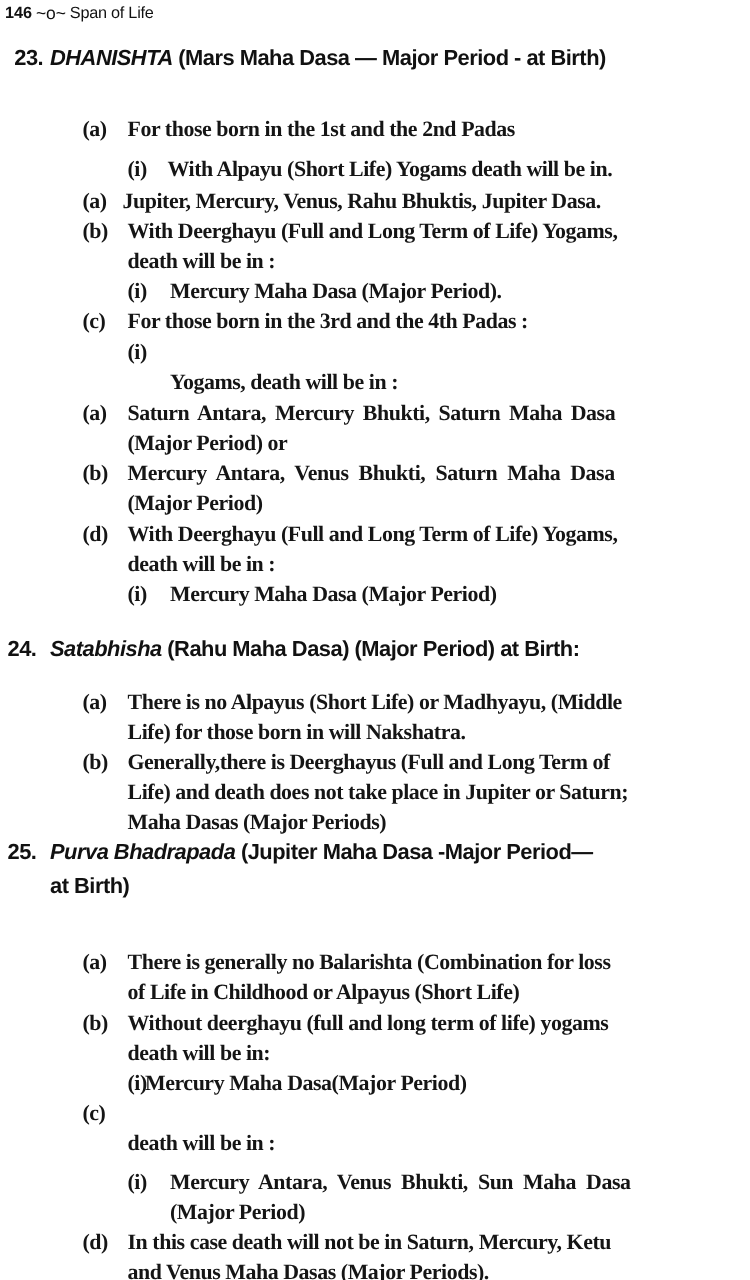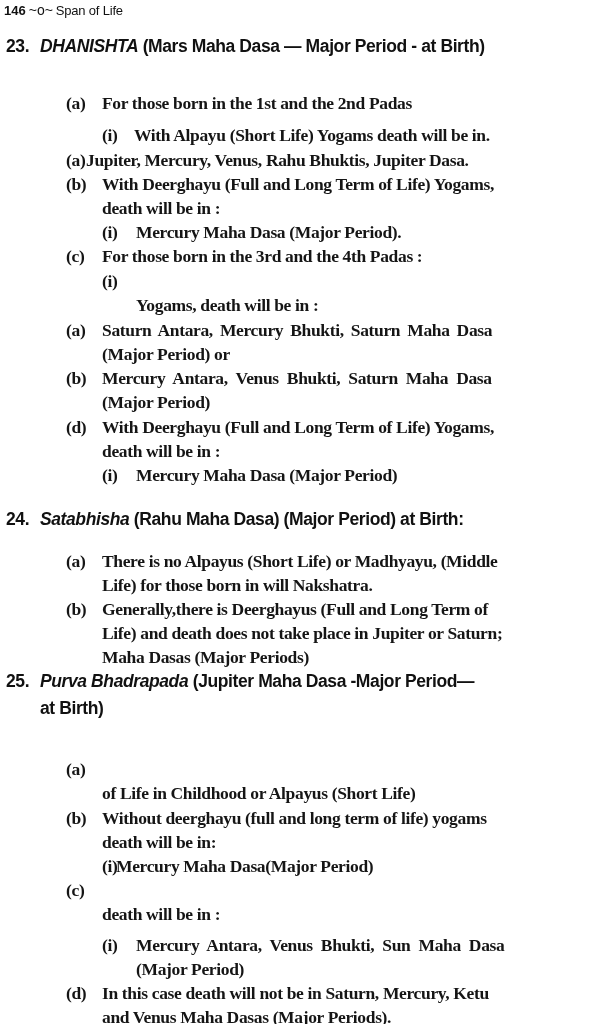--- a/index.html
+++ b/index.html
@@ -1,21 +1,21 @@
 <!DOCTYPE html>
 <html><head>
 <meta charset="utf-8">
 <style>
   html, body { margin: 0; padding: 0; background: #ffffff; }
   body { width: 600px; height: 1024px; position: relative; overflow: hidden; color: #111; }
   .page { position: absolute; left: 0; top: 0; width: 600px; height: 1024px; }
   .running-head {
     position: absolute; left: 4px; top: 2px;
     font-family: "Liberation Sans", sans-serif; font-size: 13px; font-weight: bold; color: #111;
-    display: flex; align-items: center; gap: 2px;
+    display: flex; gap: 2px;
   }
   .running-head .orn { font-weight: normal; font-size: 14px; margin: 0 1px; }
   .running-head .title { font-weight: normal; letter-spacing: -0.2px; }
   .heading {
     position: absolute; left: 6px;
     font-family: "Liberation Sans", sans-serif; font-weight: bold; font-size: 17.5px; letter-spacing: -0.4px;
     color: #111; line-height: 27px; white-space: nowrap;
   }
   .heading .num { display: inline-block; width: 34px; }
   .heading .nak { font-style: italic; }
@@ -31,27 +31,27 @@
 <body>
 
 <div class="page">
 
   <div class="running-head">
     <span>146</span>
     <span class="orn">~o~</span>
     <span class="title">Span of Life</span>
   </div>
 
-  <div class="heading" style="top:33px;">
+  <div class="heading" style="top:33px;text-align:center;">
     <span class="num">23.</span><span class="nak">DHANISHTA</span> <span>(Mars Maha Dasa — Major Period - at Birth)</span>
   </div>
 
   <div class="line" style="top:91px;left:66px;"><span class="lbl" style="left:0">(a)</span><span style="margin-left:36px">For those born in the 1st and the 2nd Padas</span></div>
   <div class="line" style="top:123px;left:102px;"><span class="lbl" style="left:0">(i)</span><span style="margin-left:32px">With Alpayu (Short Life) Yogams death will be in.</span></div>
-  <div class="line" style="top:148px;left:66px;"><span class="lbl" style="left:0">(a)</span><span style="margin-left:20px">Jupiter, Mercury, Venus, Rahu Bhuktis, Jupiter Dasa.</span></div>
+  <div class="line" style="top:148px;left:66px;"><span class="lbl" style="left:0">(a)</span><span style="margin-left:32px">Jupiter, Mercury, Venus, Rahu Bhuktis, Jupiter Dasa.</span></div>
   <div class="line" style="top:172px;left:66px;"><span class="lbl" style="left:0">(b)</span><span style="margin-left:36px">With Deerghayu (Full and Long Term of Life) Yogams,</span></div>
   <div class="line" style="top:196px;left:102px;"><span>death will be in :</span></div>
   <div class="line" style="top:220px;left:102px;"><span class="lbl" style="left:0">(i)</span><span style="margin-left:34px">Mercury Maha Dasa (Major Period).</span></div>
   <div class="line" style="top:244px;left:66px;"><span class="lbl" style="left:0">(c)</span><span style="margin-left:36px">For those born in the 3rd and the 4th Padas :</span></div>
   <div class="line" style="top:269px;left:102px;"><span class="lbl" style="left:0">(i)</span></div>
   <div class="line" style="top:293px;left:136px;"><span>Yogams, death will be in :</span></div>
   <div class="line" style="top:318px;left:66px;"><span class="lbl" style="left:0">(a)</span><span style="margin-left:36px;word-spacing:3px">Saturn Antara, Mercury Bhukti, Saturn Maha Dasa</span></div>
   <div class="line" style="top:342px;left:102px;"><span>(Major Period) or</span></div>
   <div class="line" style="top:366px;left:66px;"><span class="lbl" style="left:0">(b)</span><span style="margin-left:36px;word-spacing:4px">Mercury Antara, Venus Bhukti, Saturn Maha Dasa</span></div>
   <div class="line" style="top:390px;left:102px;"><span>(Major Period)</span></div>
@@ -67,21 +67,21 @@
   <div class="line" style="top:573px;left:102px;"><span>Life) for those born in will Nakshatra.</span></div>
   <div class="line" style="top:597px;left:66px;"><span class="lbl" style="left:0">(b)</span><span style="margin-left:36px">Generally,there is Deerghayus (Full and Long Term of</span></div>
   <div class="line" style="top:645px;left:102px;"><span>Maha Dasas (Major Periods)</span></div>
   <div class="line" style="top:621px;left:102px;"><span>Life) and death does not take place in Jupiter or Saturn;</span></div>
 
   <div class="heading" style="top:668px;">
     <span class="num">25.</span><span class="nak">Purva Bhadrapada</span> <span>(Jupiter Maha Dasa -Major Period—</span>
     <span class="cont">at Birth)</span>
   </div>
 
-  <div class="line" style="top:757px;left:66px;"><span class="lbl" style="left:0">(a)</span></div>
+  <div class="line" style="top:757px;left:66px;"><span class="lbl" style="left:0">(a)</span><span style="margin-left:36px">There is generally no Balarishta (Combination for loss</span></div>
   <div class="line" style="top:781px;left:102px;"><span>of Life in Childhood or Alpayus (Short Life)</span></div>
   <div class="line" style="top:806px;left:66px;"><span class="lbl" style="left:0">(b)</span><span style="margin-left:36px">Without deerghayu (full and long term of life) yogams</span></div>
   <div class="line" style="top:830px;left:102px;"><span>death will be in:</span></div>
   <div class="line" style="top:854px;left:102px;"><span class="lbl" style="left:0">(i)</span><span style="margin-left:14px">Mercury Maha Dasa(Major Period)</span></div>
   <div class="line" style="top:878px;left:66px;"><span class="lbl" style="left:0">(c)</span></div>
   <div class="line" style="top:902px;left:102px;"><span>death will be in :</span></div>
   <div class="line" style="top:933px;left:102px;"><span class="lbl" style="left:0">(i)</span><span style="margin-left:34px;word-spacing:4px">Mercury Antara, Venus Bhukti, Sun Maha Dasa</span></div>
   <div class="line" style="top:957px;left:136px;"><span>(Major Period)</span></div>
   <div class="line" style="top:981px;left:66px;"><span class="lbl" style="left:0">(d)</span><span style="margin-left:36px">In this case death will not be in Saturn, Mercury, Ketu</span></div>
   <div class="line" style="top:1005px;left:102px;"><span>and Venus Maha Dasas (Major Periods).</span></div>

